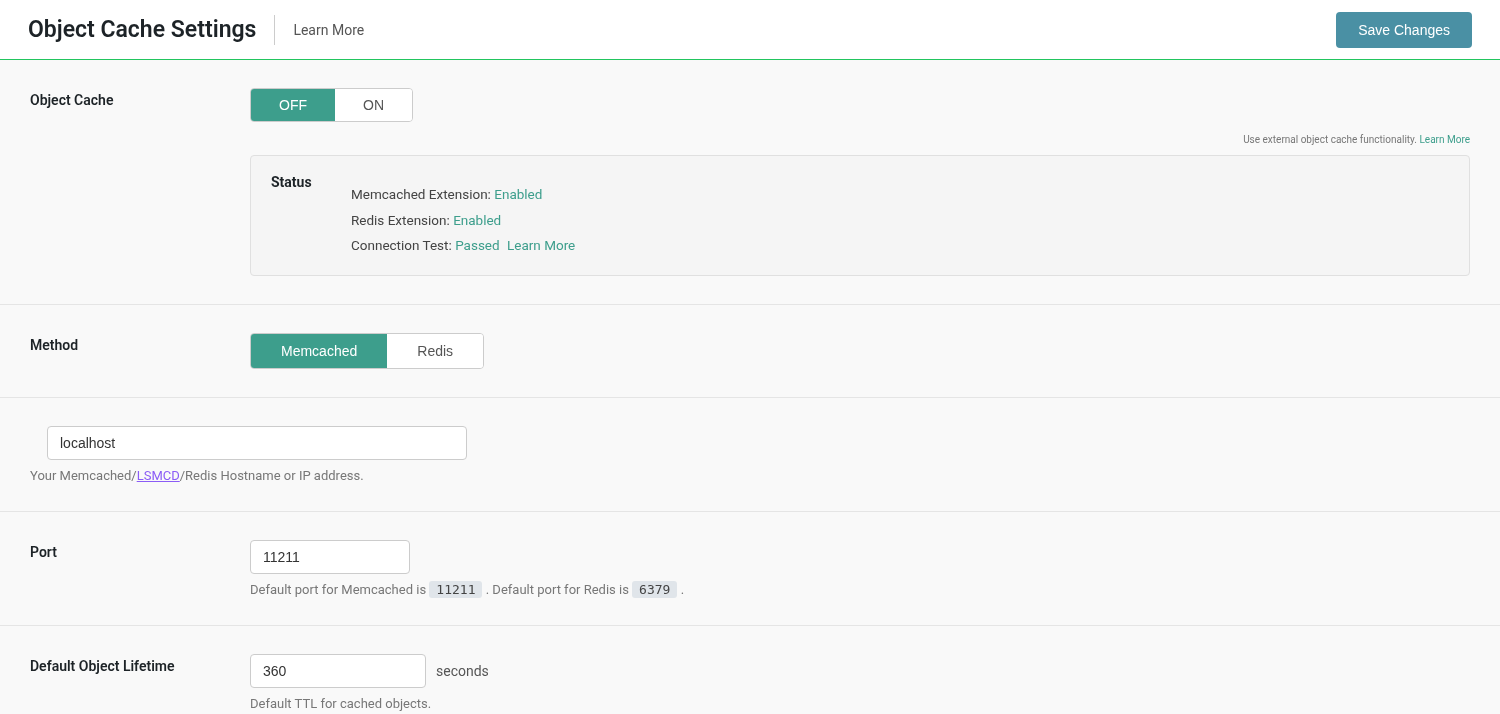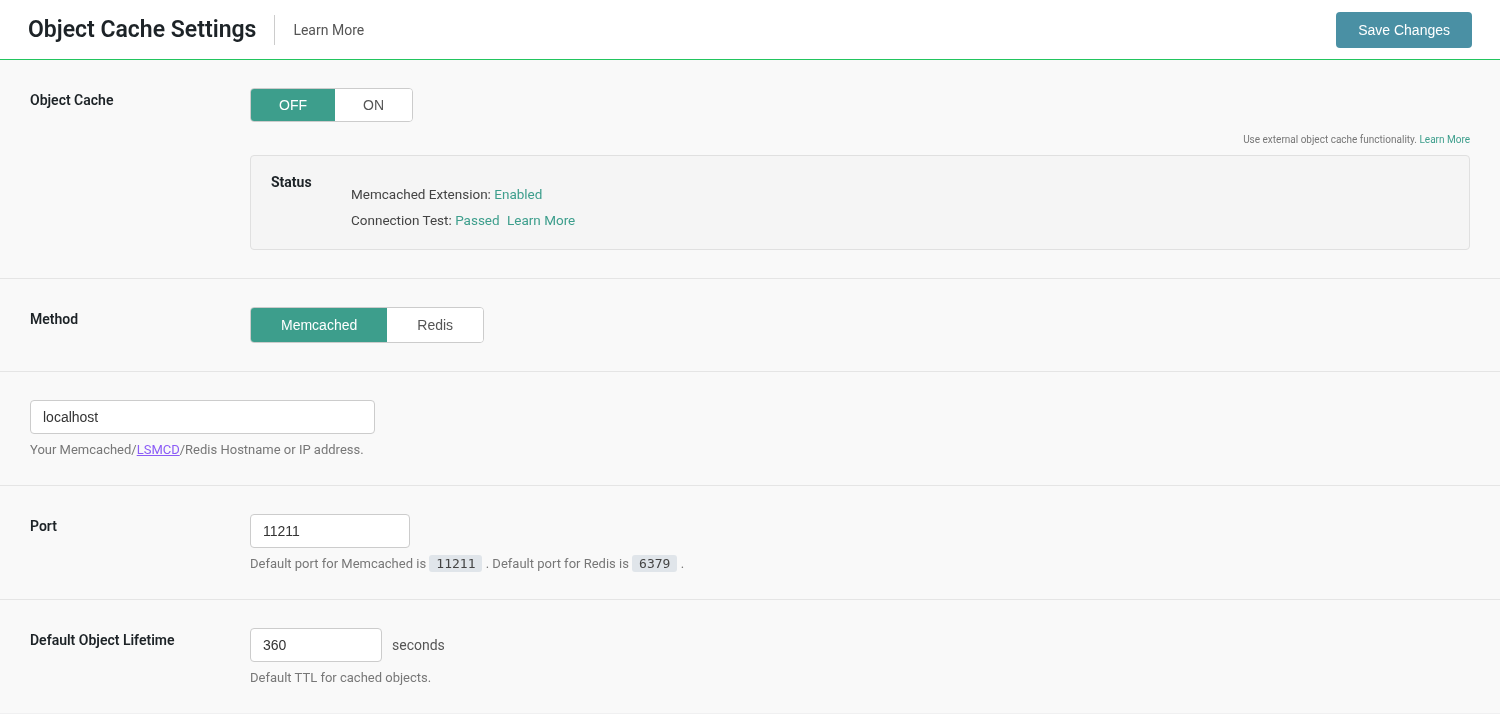--- a/index.html
+++ b/index.html
@@ -179,23 +179,23 @@
     
     .text-input {
       border: 1px solid #ccc;
       border-radius: 4px;
       padding: 8px 12px;
       font-size: 14px;
       color: #333;
       outline: none;
     }
 
-    .host-input { width: 345px; }
+    .host-input { width: 420px; margin-left: 17px; }
     .port-input { width: 160px; }
-    .lifetime-input { width: 132px; }
+    .lifetime-input { width: 176px; }
 
     .input-hint {
       font-size: 13px;
       color: #777;
       margin-top: 8px;
     }
 
     .input-hint a {
       color: #8b5cf6;
       text-decoration: underline;
@@ -244,20 +244,24 @@
       <p class="helper-text">
         <span>Use external object cache functionality.</span>
         <a class="learn-link" href="#">Learn More</a>
       </p>
 
       <div class="status-box">
         <div class="status-label">Status</div>
         <div class="status-lines">
           <div>
             <span>Memcached Extension:</span>
+            <span class="status-enabled">Enabled</span>
+          </div>
+          <div>
+            <span>Redis Extension:</span>
             <span class="status-enabled">Enabled</span>
           </div>
           <div>
             <span>Connection Test:</span>
             <span class="status-passed">Passed</span>
             <a class="learn-link" href="#" style="margin-left:4px;">Learn More</a>
           </div>
         </div>
       </div>
     </div>

